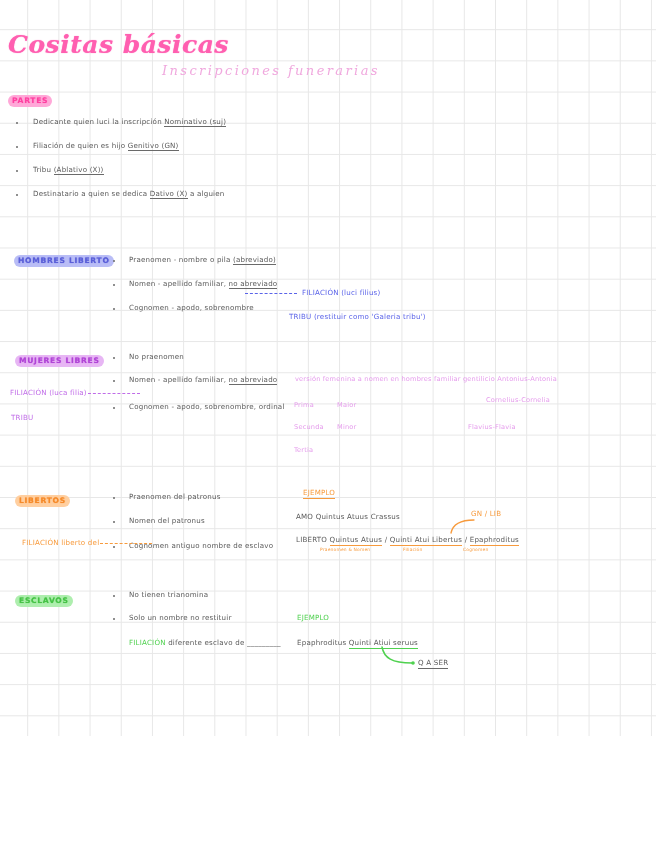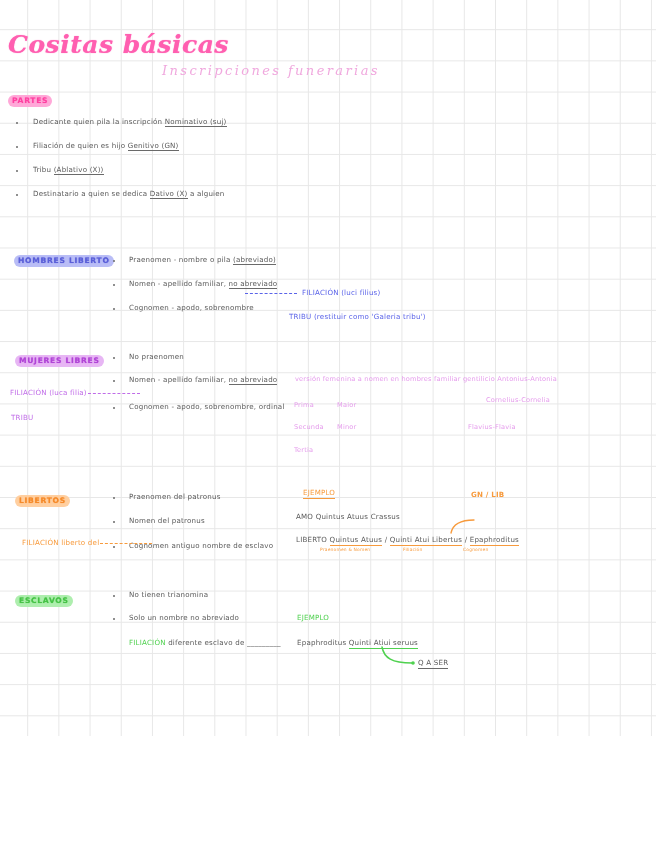--- a/index.html
+++ b/index.html
@@ -107,21 +107,21 @@
 
   <div class="abs" id="title">Cositas básicas</div>
   <div class="abs" id="subtitle">Inscripciones funerarias</div>
 
   <div class="abs" style="left:8px;top:88px;">
     <span class="chip chip-partes">PARTES</span>
   </div>
 
   <div class="bullet" style="left:16px;top:122px;"></div>
   <div class="abs hw t75" style="left:33px;top:117px;">
-    <span>Dedicante quien pila la inscripción </span><span class="uu">Nominativo (suj)</span>
+    <span>Dedicante quien luci la inscripción </span><span class="uu">Nominativo (suj)</span>
   </div>
 
   <div class="bullet" style="left:16px;top:146px;"></div>
   <div class="abs hw t75" style="left:33px;top:141px;">
     <span>Filiación de quien es hijo </span><span class="uu">Genitivo (GN)</span>
   </div>
 
   <div class="bullet" style="left:16px;top:170px;"></div>
   <div class="abs hw t75" style="left:33px;top:165px;">
     <span>Tribu </span><span class="uu">(Ablativo (X))</span>
@@ -235,31 +235,31 @@
     <span class="ul-or">Epaphroditus</span>
   </div>
 
   <div class="abs hw tiny orange" style="left:320px;top:547px;">Praenomen &amp; Nomen</div>
   <div class="abs hw tiny orange" style="left:403px;top:547px;">Filiación</div>
   <div class="abs hw tiny orange" style="left:463px;top:547px;">Cognomen</div>
 
   <svg class="abs" style="left:450px;top:518px;" width="30" height="16">
     <path d="M1,15 C3,5 12,2 24,2" stroke="#f79a3c" stroke-width="1.3" fill="none" stroke-linecap="round"></path>
   </svg>
-  <div class="abs hw t75 orange" style="left:471px;top:490px;font-weight:700;">GN / LIB</div>
+  <div class="abs hw t75 orange" style="left:471px;top:509px;font-weight:400;">GN / LIB</div>
 
   <div class="abs" style="left:15px;top:588px;">
     <span class="chip chip-esclavos">ESCLAVOS</span>
   </div>
 
   <div class="bullet" style="left:113px;top:595px;"></div>
   <div class="abs hw t75" style="left:129px;top:590px;">No tienen trianomina</div>
 
   <div class="bullet" style="left:113px;top:618px;"></div>
-  <div class="abs hw t75" style="left:129px;top:613px;">Solo un nombre no abreviado</div>
+  <div class="abs hw t75" style="left:129px;top:613px;">Solo un nombre no restituir</div>
 
   <div class="abs hw t75" style="left:129px;top:638px;">
     <span class="green">FILIACIÓN</span>
     <span>diferente esclavo de _________</span>
   </div>
 
   <div class="abs hw t75 green" style="left:297px;top:613px;">EJEMPLO</div>
 
   <div class="abs hw t75" style="left:297px;top:638px;">
     <span>Epaphroditus</span>

